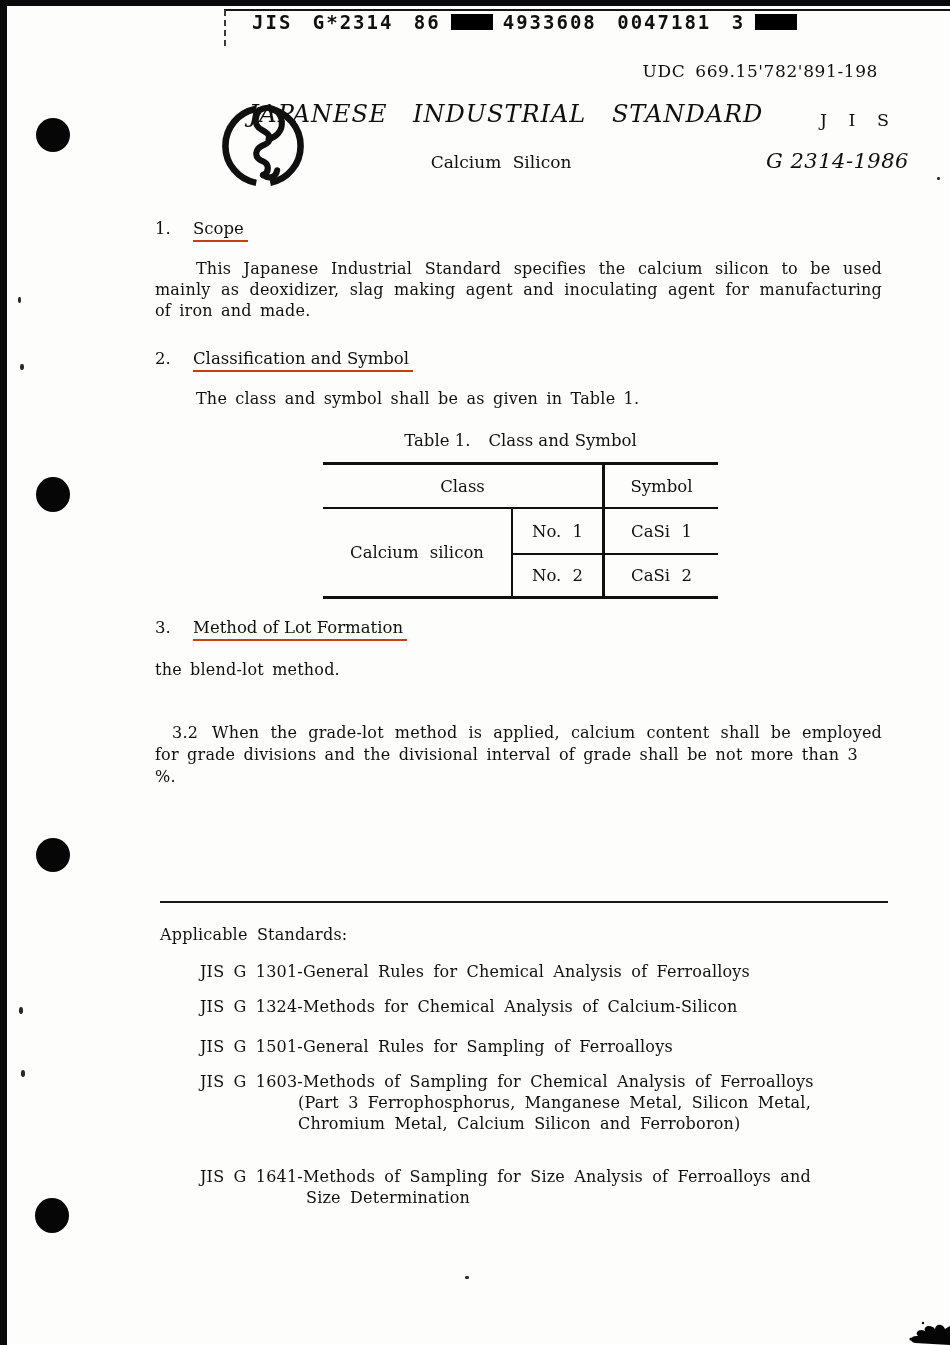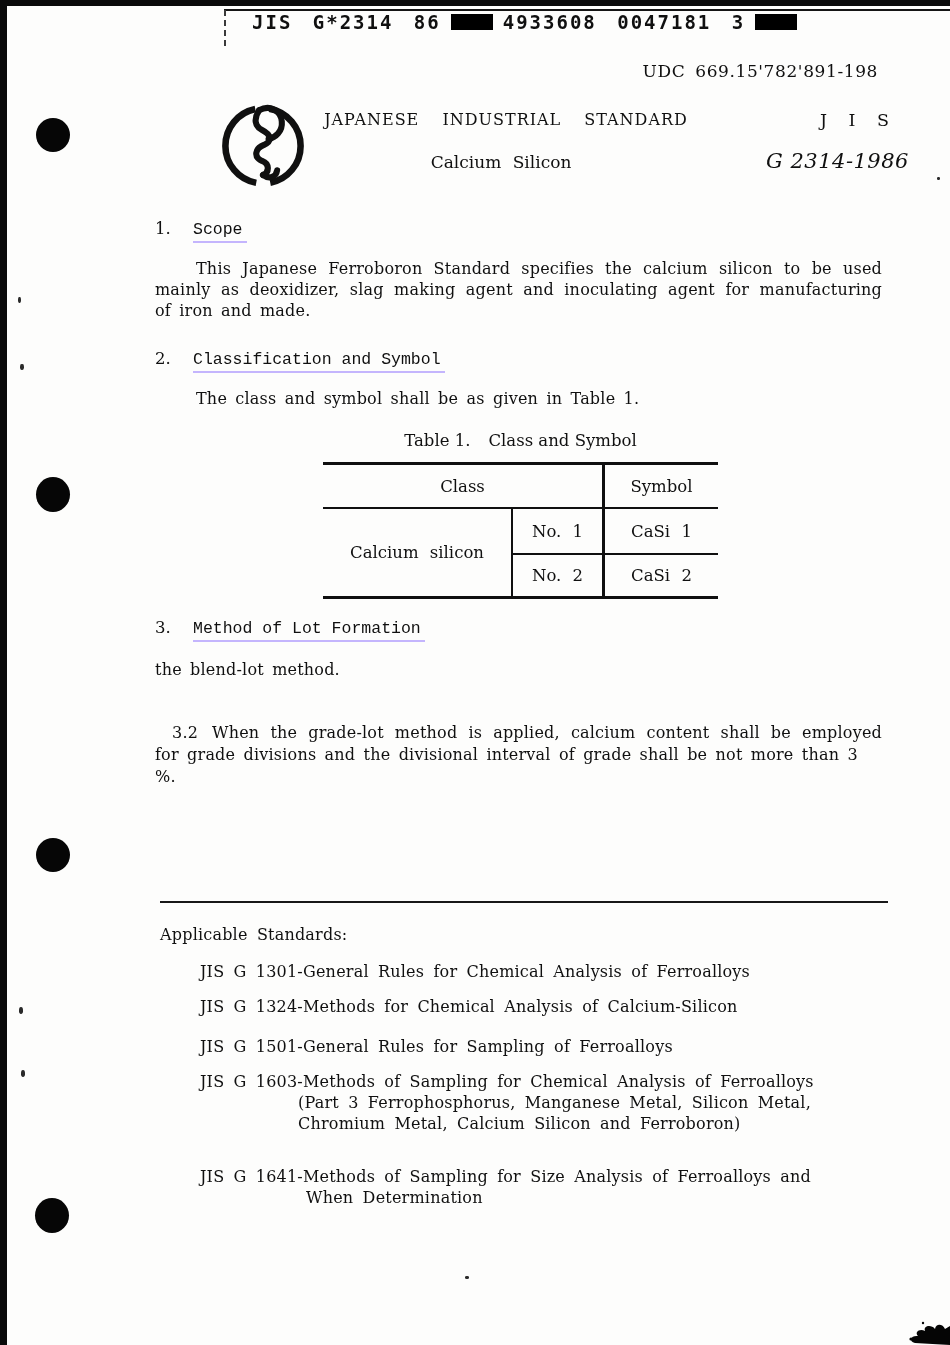--- a/index.html
+++ b/index.html
@@ -20,29 +20,29 @@
   
   .ocr{
     left:252px;top:11px;
     font-family:"DejaVu Sans Mono","Liberation Mono",monospace;
     font-weight:bold;font-size:19px;letter-spacing:2px;word-spacing:7px;
     white-space:nowrap;
   }
   .ocr .blk{display:inline-block;width:42px;height:16px;background:#000;margin:0 10px;vertical-align:-1px;}
   .udc{top:61px;right:72px;font-size:17px;letter-spacing:0.6px;word-spacing:4px;white-space:nowrap;}
   
-  .org-title{top:110px;left:506px;transform:translateX(-50%);font-size:16px;letter-spacing:1px;word-spacing:17px;white-space:nowrap;}
+  .org-title{top:100px;left:506px;transform:translateX(-50%);font-size:24px;letter-spacing:1px;word-spacing:17px;white-space:nowrap;font-style:italic;}
   .jis-abbrev{top:110px;left:820px;font-size:17.5px;letter-spacing:8px;white-space:nowrap;}
   .doc-title{top:152px;left:501px;transform:translateX(-50%);font-size:17px;word-spacing:6px;white-space:nowrap;}
   .doc-number{top:149px;left:766px;font-size:21px;letter-spacing:0.5px;white-space:nowrap;font-style:italic;}
   
   .bodytext{font-size:16px;line-height:21px;letter-spacing:0.2px;word-spacing:3px;}
   .h-block{white-space:nowrap;font-size:16.5px;}
   .h-num{display:inline-block;width:38px;}
-  .h-txt{border-bottom:2px solid #c4b5fd;padding:0 4px 2px 0;font-family:Liberation Mono, monospace;}
+  .h-txt{border-bottom:2px solid #c2410c;padding:0 4px 2px 0;}
   .para{width:727px;}
   .jline{text-align:justify;text-align-last:justify;}
   .cnum{margin-right:14px;}
   
   .tbl-caption{top:431px;left:323px;width:395px;text-align:center;font-size:16.5px;white-space:nowrap;}
   .tbl-caption .cap-label{margin-right:18px;}
   .tbl{
     top:462px;left:323px;width:395px;height:131px;
     display:grid;grid-template-columns:190px 92px 113px;grid-template-rows:44px 46px 41px;
     border-top:3px solid #101010;border-bottom:3px solid #101010;
@@ -108,21 +108,21 @@
 
   <div class="abs org-title">JAPANESE INDUSTRIAL STANDARD</div>
   <div class="abs jis-abbrev">J I S</div>
   <div class="abs doc-title">Calcium Silicon</div>
   <div class="abs doc-number">G 2314-1986</div>
 
   <div class="abs h-block" style="left:155px;top:219px;">
     <span class="h-num">1.</span><span class="h-txt">Scope</span>
   </div>
   <div class="abs bodytext para" style="left:155px;top:258px;">
-    <div class="jline" style="text-indent:41px;">This Japanese Ferroboron Standard specifies the calcium silicon to be used</div>
+    <div class="jline" style="text-indent:41px;">This Japanese Industrial Standard specifies the calcium silicon to be used</div>
     <div class="jline">mainly as deoxidizer, slag making agent and inoculating agent for manufacturing</div>
     <div>of iron and made.</div>
   </div>
 
   <div class="abs h-block" style="left:155px;top:349px;">
     <span class="h-num">2.</span><span class="h-txt">Classification and Symbol</span>
   </div>
   <div class="abs bodytext" style="left:196px;top:388px;white-space:nowrap;">The class and symbol shall be as given in Table 1.</div>
 
   <div class="abs tbl-caption">
@@ -157,18 +157,18 @@
       <div class="as-item mt16">JIS G 1301-General Rules for Chemical Analysis of Ferroalloys</div>
       <div class="as-item mt18">JIS G 1324-Methods for Chemical Analysis of Calcium-Silicon</div>
       <div class="as-item mt19">JIS G 1501-General Rules for Sampling of Ferroalloys</div>
       <div class="mt18">
         <div class="as-item">JIS G 1603-Methods of Sampling for Chemical Analysis of Ferroalloys</div>
         <div class="cont1">(Part 3 Ferrophosphorus, Manganese Metal, Silicon Metal,</div>
         <div class="cont1">Chromium Metal, Calcium Silicon and Ferroboron)</div>
       </div>
       <div class="mt15">
         <div class="as-item">JIS G 1641-Methods of Sampling for Size Analysis of Ferroalloys and</div>
-        <div class="cont2">When Determination</div>
+        <div class="cont2">Size Determination</div>
       </div>
     </div>
   </div>
 
 </div>
 
 </body></html>

